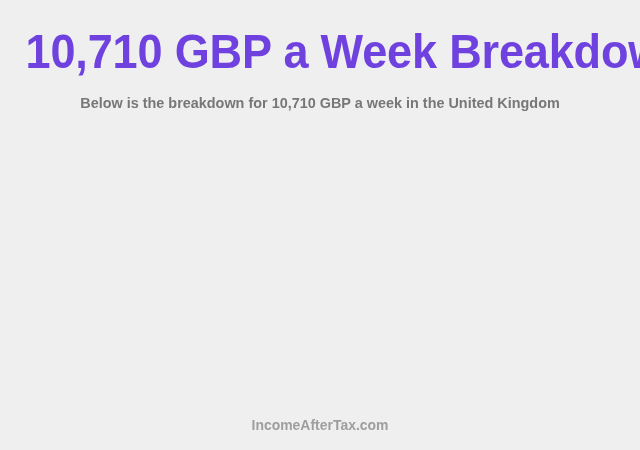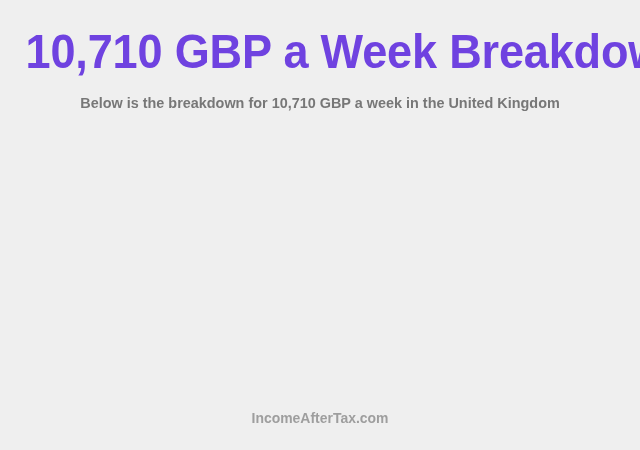--- a/index.html
+++ b/index.html
@@ -59,21 +59,21 @@
   }
 
   .content-area {
     flex: 1 1 auto;
     width: 100%;
   }
 
   .site-footer {
     width: 100%;
     text-align: center;
-    padding-bottom: 25px;
+    padding-bottom: 18px;
   }
 
   .footer-credit {
     margin: 0;
     font-family: "Liberation Sans Narrow", "Liberation Sans", "DejaVu Sans", sans-serif;
     font-size: 15px;
     line-height: 1;
     font-weight: 700;
     color: #9e9e9e;
     transform: scaleX(0.93);

